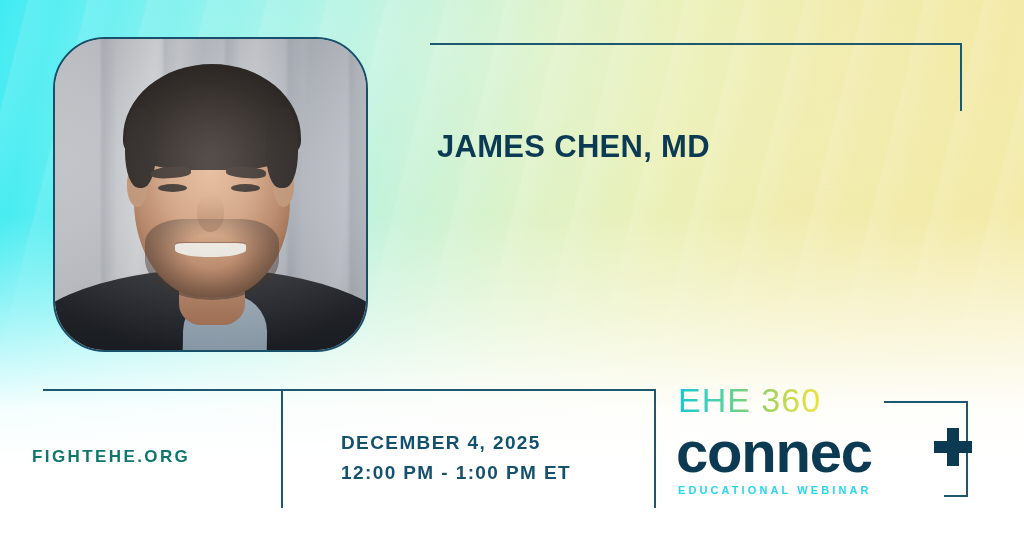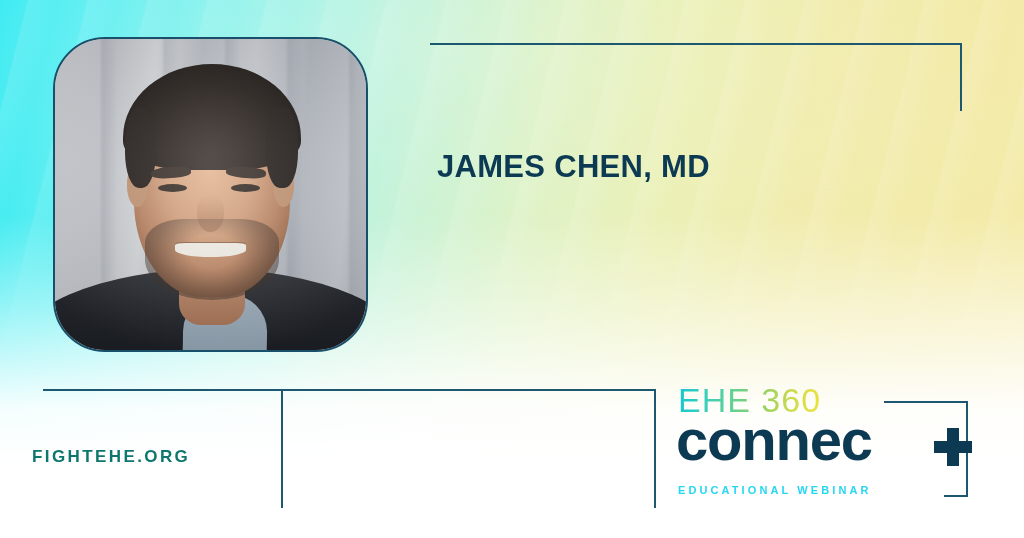--- a/index.html
+++ b/index.html
@@ -173,21 +173,20 @@
   
   .speaker-name {
     position: absolute;
     left: 437px;
     top: 129px;
     font-size: 31px;
     font-weight: 700;
     letter-spacing: 0.3px;
     color: #0d3a53;
     white-space: nowrap;
-    margin-top: 20px;
   }
   .talk-title {
     position: absolute;
     left: 437px;
     top: 194px;
     width: 520px;
     font-size: 25.5px;
     line-height: 38px;
     font-style: italic;
     color: #0d3a53;
@@ -235,21 +234,21 @@
     line-height: 46px;
     background: linear-gradient(95deg, #16c6cd 0%, #35cfc0 18%, #6ad08a 42%, #9ed161 62%, #d4dc49 82%, #ece33d 100%);
     -webkit-background-clip: text;
             background-clip: text;
     color: transparent;
     white-space: nowrap;
   }
   .logo-connect {
     position: absolute;
     left: 0px;
-    top: 32px;
+    top: 44px;
     font-size: 58px;
     font-weight: 700;
     letter-spacing: -1.2px;
     line-height: 62px;
     color: #0d3a53;
     white-space: nowrap;
   }
   .logo-plus {
     position: absolute;
     left: 258px;
@@ -316,20 +315,24 @@
   <div class="rule rule-top-v"></div>
   <div class="rule rule-bot-h"></div>
   <div class="rule rule-bot-v1"></div>
   <div class="rule rule-bot-v2"></div>
 
   <div class="speaker-name">JAMES CHEN, MD</div>
 
 
   <div class="site-url">FIGHTEHE.ORG</div>
 
+  <div class="event-when">
+    <div>DECEMBER 4, 2025</div>
+    <div>12:00 PM - 1:00 PM ET</div>
+  </div>
 
   <div class="logo">
     <div class="logo-bracket-top"></div>
     <div class="logo-bracket-right"></div>
     <div class="logo-bracket-bot"></div>
     <div class="logo-ehe360">EHE 360</div>
     <div class="logo-connect">connec</div>
     <div class="logo-plus"></div>
     <div class="logo-tagline">EDUCATIONAL WEBINAR</div>
   </div>

